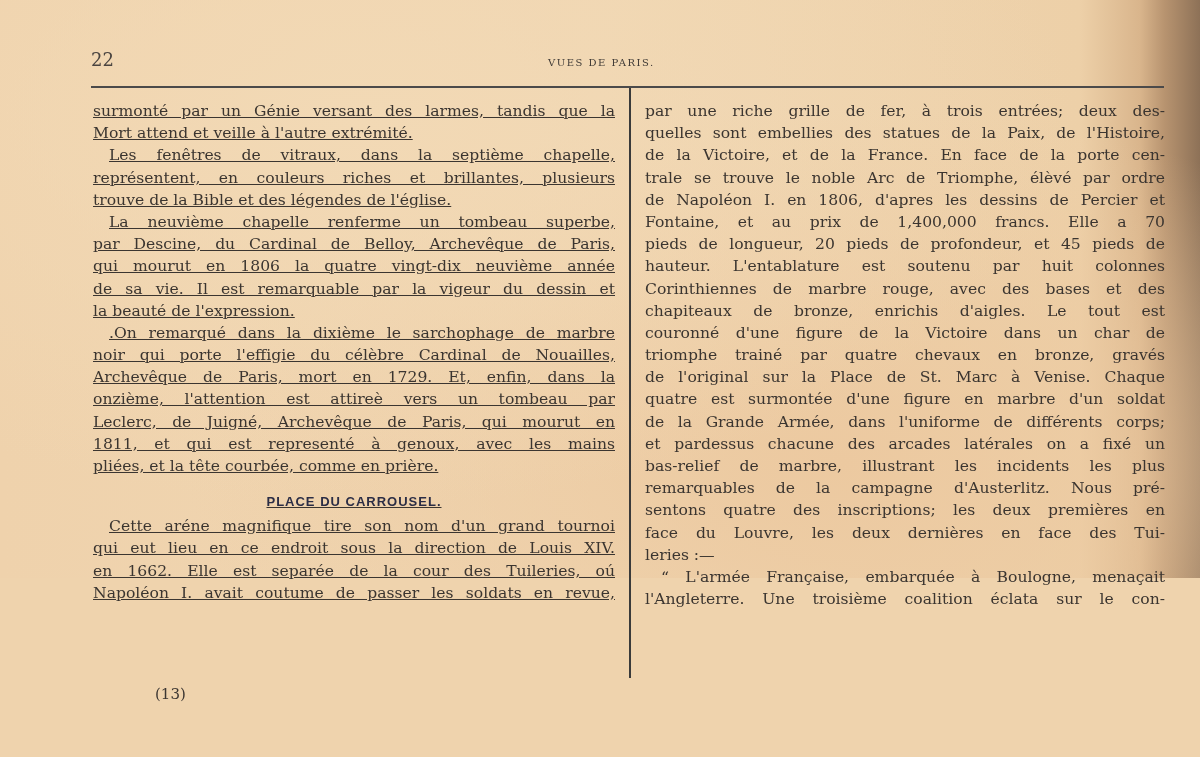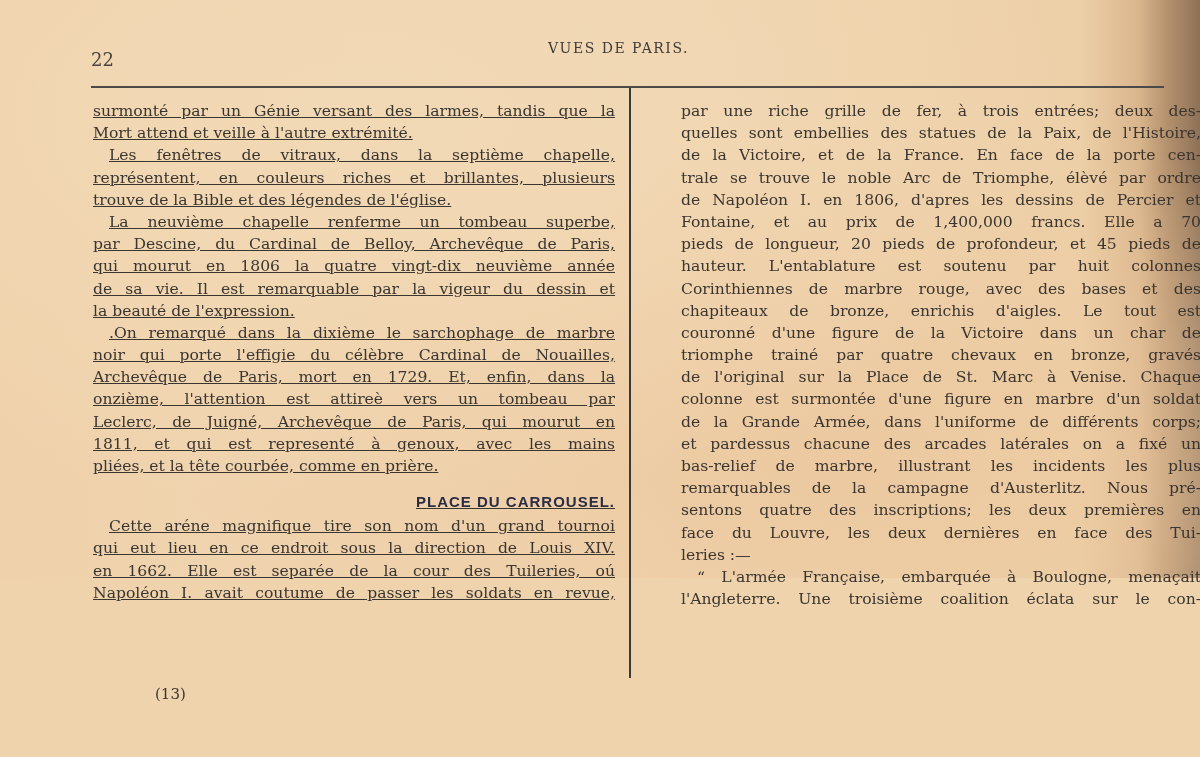--- a/index.html
+++ b/index.html
@@ -13,39 +13,39 @@
     position:absolute; left:0; top:0; width:1200px; height:578px;
     background:
       radial-gradient(ellipse at 30% 20%, #f2d9b5 0%, rgba(242,217,181,0) 60%),
       radial-gradient(ellipse at 70% 80%, #ecc9a0 0%, rgba(236,201,160,0) 55%),
       linear-gradient(90deg, #efd2ac 0%, #f0d6b2 50%, #edd0a8 90%, #d9b58c 95%, #b89470 97%, #8d7157 100%);
   }
   .page-number {
     position:absolute; left:91px; top:49px; font-size:18px; color:#4a4440;
   }
   .running-head {
-    position:absolute; left:548px; top:40px; font-size:14px; letter-spacing:1.5px; color:#3f3a36;
+    position:absolute; left:548px; top:57px; font-size:10px; letter-spacing:1.5px; color:#3f3a36;
   }
   .top-rule {
     position:absolute; left:91px; top:86px; width:1073px; height:2px; background:#4b4a4a;
   }
   .col-divider {
     position:absolute; left:629px; top:88px; width:2px; height:590px; background:#3a3a3a;
   }
   .column {
     position:absolute; top:100px; font-size:15.6px; line-height:22.2px; text-align:justify;
   }
   .col-left { left:93px; width:522px;text-decoration:underline; }
-  .col-right { left:645px; width:520px;margin-left:36px; }
+  .col-right { left:645px; width:520px; }
   .line { display:block; white-space:nowrap; text-align:justify; text-align-last:justify; height:22.2px; overflow:hidden; }
   .line.last { text-align-last:left; }
   .indent { padding-left:16px; }
   .section-heading {
-    display:block; text-align:right; font-family:"Liberation Sans", sans-serif; font-weight:bold;
-    font-size:15px; letter-spacing:1px; color:#2b2d45; margin-top:14px; margin-bottom:2px; height:22px;
+    display:block; text-align:center; font-family:"Liberation Sans", sans-serif; font-weight:bold;
+    font-size:13px; letter-spacing:1px; color:#2b2d45; margin-top:14px; margin-bottom:2px; height:22px;
   }
   .signature-mark {
     position:absolute; left:155px; top:685px; font-size:15px; color:#3c3632;
   }
 </style>
 </head>
 <body>
 
 <div class="page">
   <span class="page-number">22</span>
@@ -96,21 +96,21 @@
       <span class="line">trale se trouve le noble Arc de Triomphe, élèvé par ordre</span>
       <span class="line">de Napoléon I. en 1806, d'apres les dessins de Percier et</span>
       <span class="line">Fontaine, et au prix de 1,400,000 francs.  Elle a 70</span>
       <span class="line">pieds de longueur, 20 pieds de profondeur, et 45 pieds de</span>
       <span class="line">hauteur.  L'entablature est soutenu par huit colonnes</span>
       <span class="line">Corinthiennes de marbre rouge, avec des bases et des</span>
       <span class="line">chapiteaux de bronze, enrichis d'aigles.  Le tout est</span>
       <span class="line">couronné d'une figure de la Victoire dans un char de</span>
       <span class="line">triomphe trainé par quatre chevaux en bronze, gravés</span>
       <span class="line">de l'original sur la Place de St. Marc à Venise.  Chaque</span>
-      <span class="line">colonne est surmontée d'une figure en marbre d'un soldat</span>
+      <span class="line">quatre est surmontée d'une figure en marbre d'un soldat</span>
       <span class="line">de la Grande Armée, dans l'uniforme de différents corps;</span>
       <span class="line">et pardessus chacune des arcades latérales on a fixé un</span>
       <span class="line">bas-relief de marbre, illustrant les incidents les plus</span>
       <span class="line">remarquables de la campagne d'Austerlitz.  Nous pré-</span>
       <span class="line">sentons quatre des inscriptions; les deux premières en</span>
       <span class="line">face du Louvre, les deux dernières en face des Tui-</span>
       <span class="line last">leries :—</span>
     </div>
     <div>
       <span class="line indent">“ L'armée Française, embarquée à Boulogne, menaçait</span>

